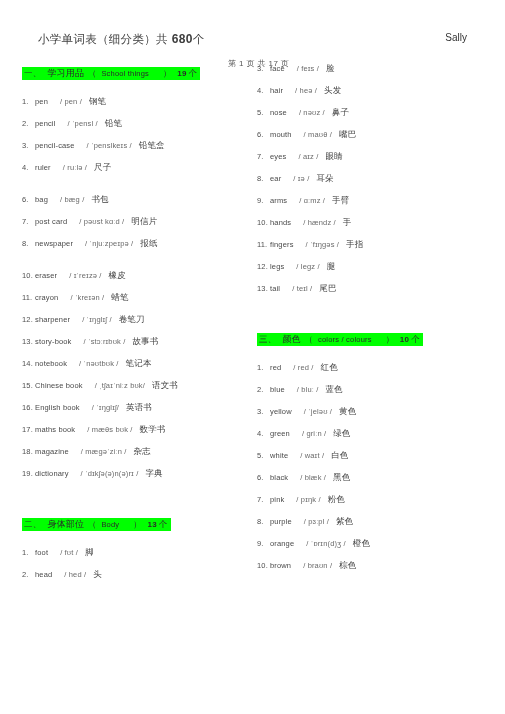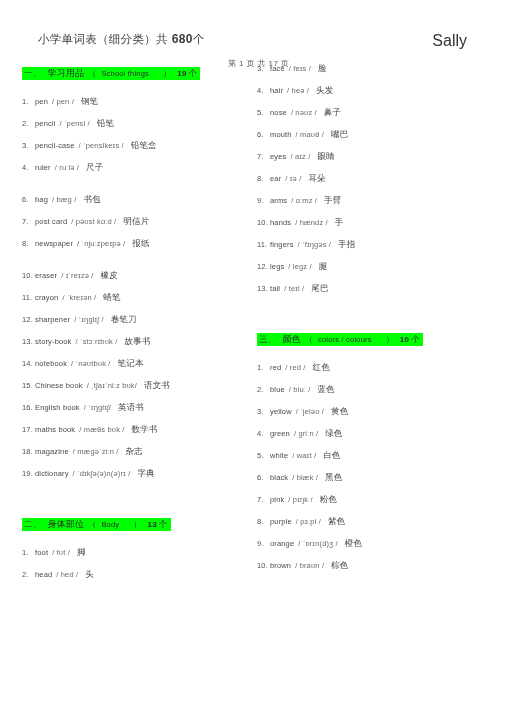--- a/index.html
+++ b/index.html
@@ -52,21 +52,21 @@
     font-size: 8px;
     color: #555;
     white-space: nowrap;
     letter-spacing: 0.4px;
     margin-top: 24px;
   }
   .author {
     position: absolute;
     right: 38px;
     top: 2px;
-    font-size: 16px;
+    font-size: 10px;
     color: #333;
     white-space: nowrap;
   }
 
   
   .columns {
     position: absolute;
     top: 62px;
     left: 0;
     width: 505px;
@@ -115,21 +115,21 @@
   .entry .num {
     display: inline-block;
     min-width: 13px;
     color: #4f4f4f;
   }
   .entry .word {
     color: #4a4a4a;
   }
   .entry .phon {
     color: #6b6b6b;
-    padding-left: 4px;
+    padding-left: 12px;
   }
   .entry .cn {
     color: #3f3f3f;
     font-size: 8.5px;
     padding-left: 7px;
   }
 
   .spacer-sm { height: 10px; }
   .spacer-md { height: 20px; }
   .spacer-lg { height: 34px; }

